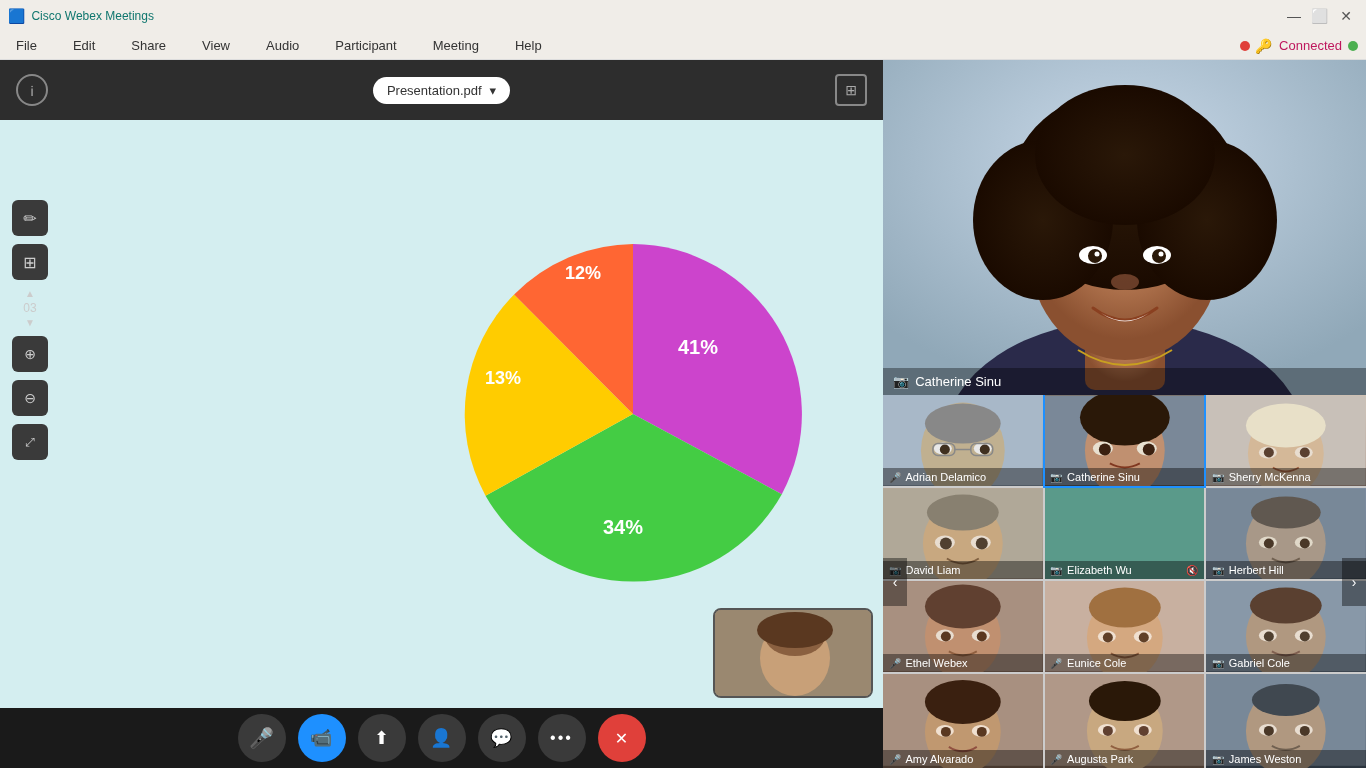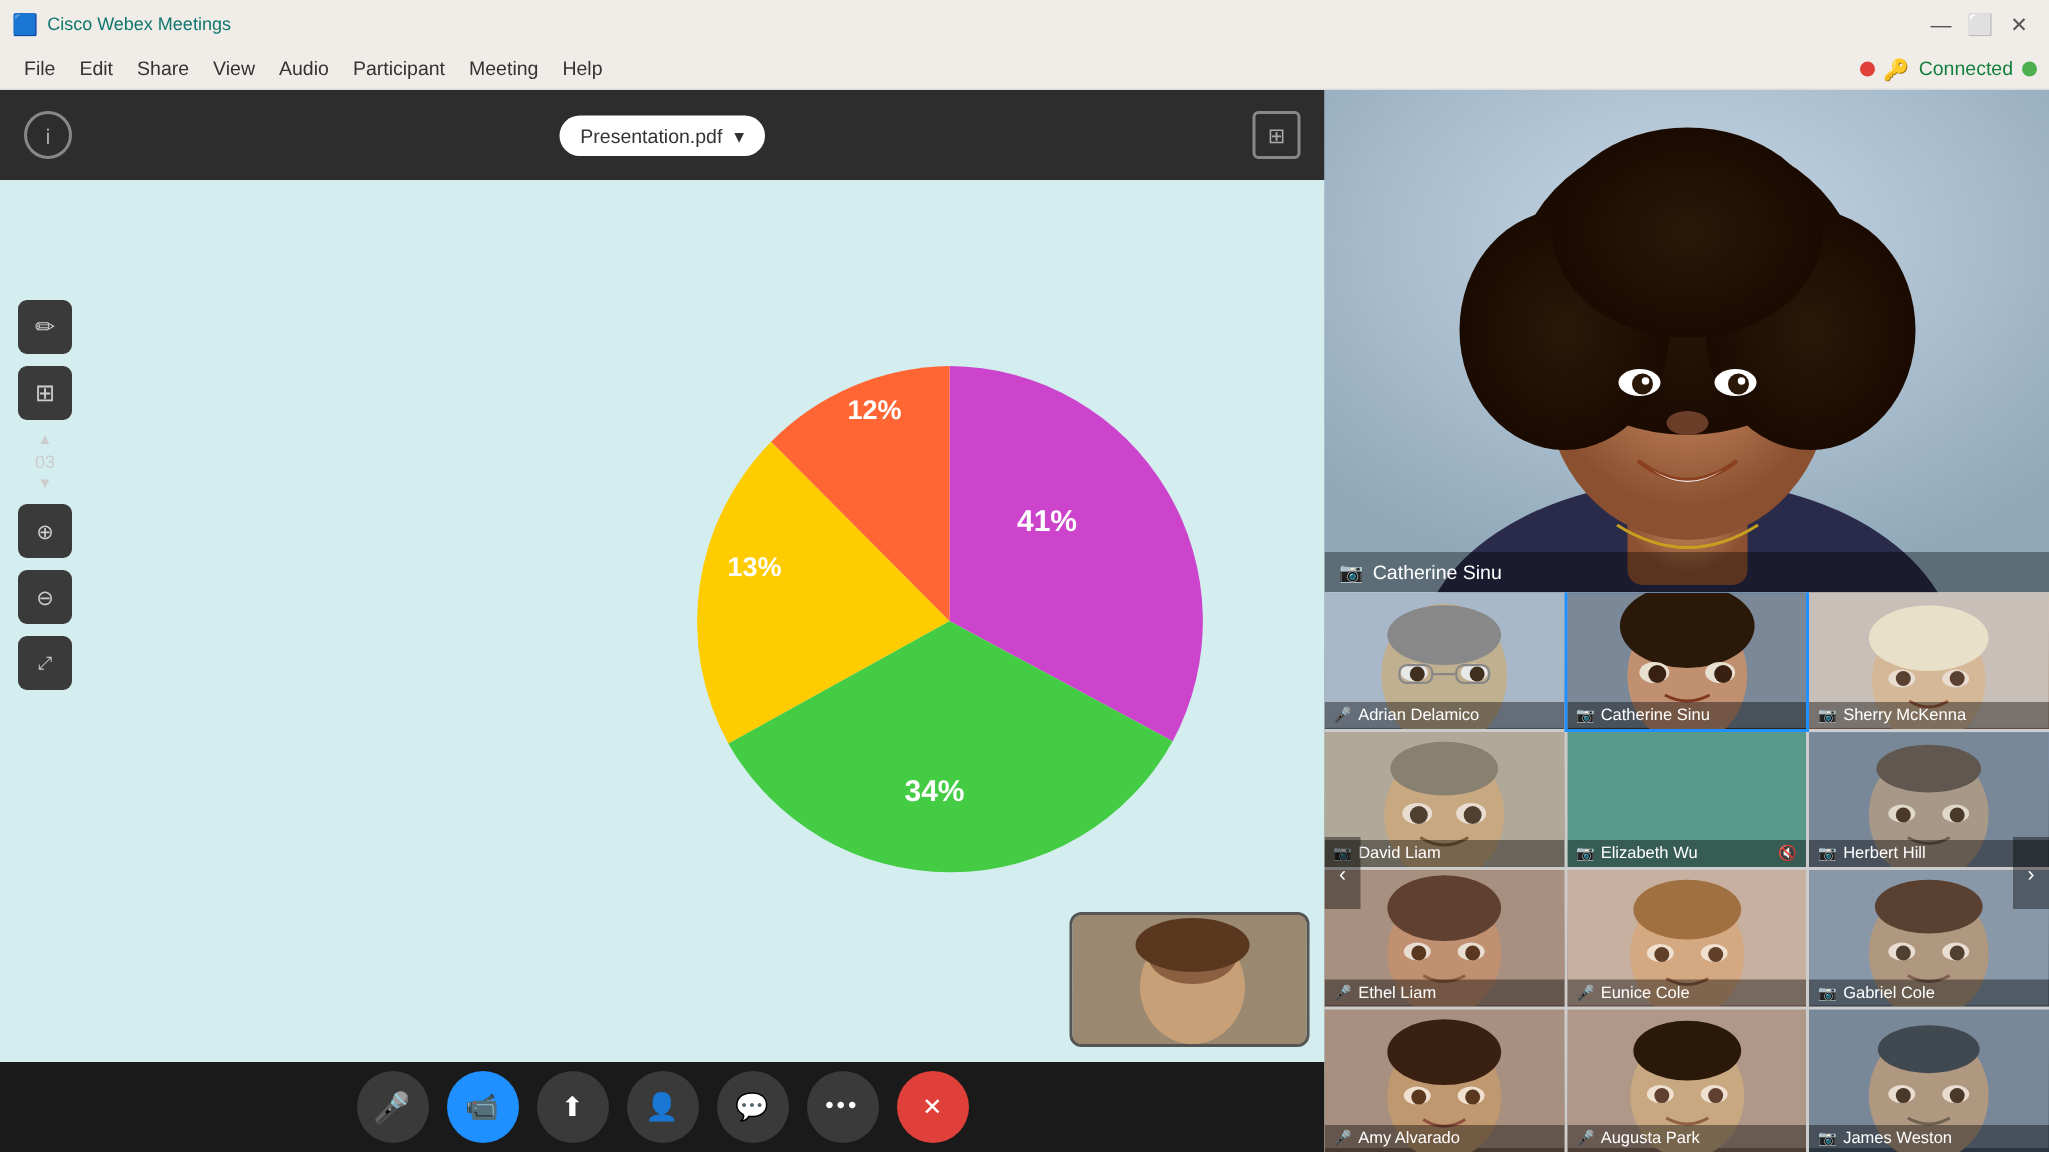--- a/index.html
+++ b/index.html
@@ -18,21 +18,21 @@
     #title-bar-left { display: flex; align-items: center; gap: 6px; font-size: 12px; color: #333; }
     .title-btn { width: 24px; height: 24px; border: none; background: transparent; cursor: pointer; font-size: 14px; color: #555; display: flex; align-items: center; justify-content: center; }
 
     
     #menu-bar {
       height: 28px;
       background: #f0ede8;
       display: flex;
       align-items: center;
       padding: 0 8px;
-      gap: 0;
+      gap: 20px;
       border-bottom: 1px solid #ddd;
     }
     .menu-item { padding: 2px 8px; font-size: 13px; color: #333; cursor: pointer; border-radius: 2px; }
     .status-dot-red { width: 10px; height: 10px; border-radius: 50%; background: #e0403a; }
     .status-dot-green { width: 10px; height: 10px; border-radius: 50%; background: #4caf50; }
 
     
     #main-layout {
       display: flex;
       width: 1366px;
@@ -304,21 +304,21 @@
   <span class="menu-item">Share</span>
   <span class="menu-item">View</span>
   <span class="menu-item">Audio</span>
   <span class="menu-item">Participant</span>
   <span class="menu-item">Meeting</span>
   <span class="menu-item">Help</span>
 
   <div style="margin-left:auto;display:flex;align-items:center;gap:6px;">
     <span class="status-dot-red"></span>
     <span style="font-size:14px;color:#555;">🔑</span>
-    <span style="font-size:13px;color:#15803d;">Connected</span>
+    <span style="font-size:13px;color:#be185d;">Connected</span>
     <span class="status-dot-green"></span>
   </div>
 </div>
 
 <div id="main-layout">
 
   <div id="presentation-area">
 
     <div id="presentation-toolbar">
       <button id="info-btn">
@@ -568,21 +568,21 @@
             <ellipse cx="80" cy="55" rx="38" ry="42" fill="#c09070"></ellipse>
             <ellipse cx="80" cy="25" rx="38" ry="22" fill="#604030"></ellipse>
             <ellipse cx="62" cy="54" rx="9" ry="6" fill="#e8ddd0"></ellipse>
             <ellipse cx="98" cy="54" rx="9" ry="6" fill="#e8ddd0"></ellipse>
             <circle cx="63" cy="55" r="5" fill="#5a3820"></circle>
             <circle cx="99" cy="55" r="5" fill="#5a3820"></circle>
             <path d="M66,70 Q80,78 94,70" fill="none" stroke="#906040" stroke-width="2"></path>
           </svg>
           <div class="participant-name-bar">
             <span class="mic-icon">🎤</span>
-            <span>Ethel Liam</span>
+            <span>Ethel Webex</span>
           </div>
         </div>
 
         <div class="participant-cell face-eunice">
           <svg width="100%" height="100%" viewBox="0 0 160 90">
             <rect width="160" height="90" fill="#c8b0a0"></rect>
             <ellipse cx="80" cy="56" rx="38" ry="42" fill="#d4a880"></ellipse>
             <ellipse cx="80" cy="26" rx="36" ry="20" fill="#a07040"></ellipse>
             <ellipse cx="62" cy="55" rx="9" ry="6" fill="#f0e0d0"></ellipse>
             <ellipse cx="98" cy="55" rx="9" ry="6" fill="#f0e0d0"></ellipse>

